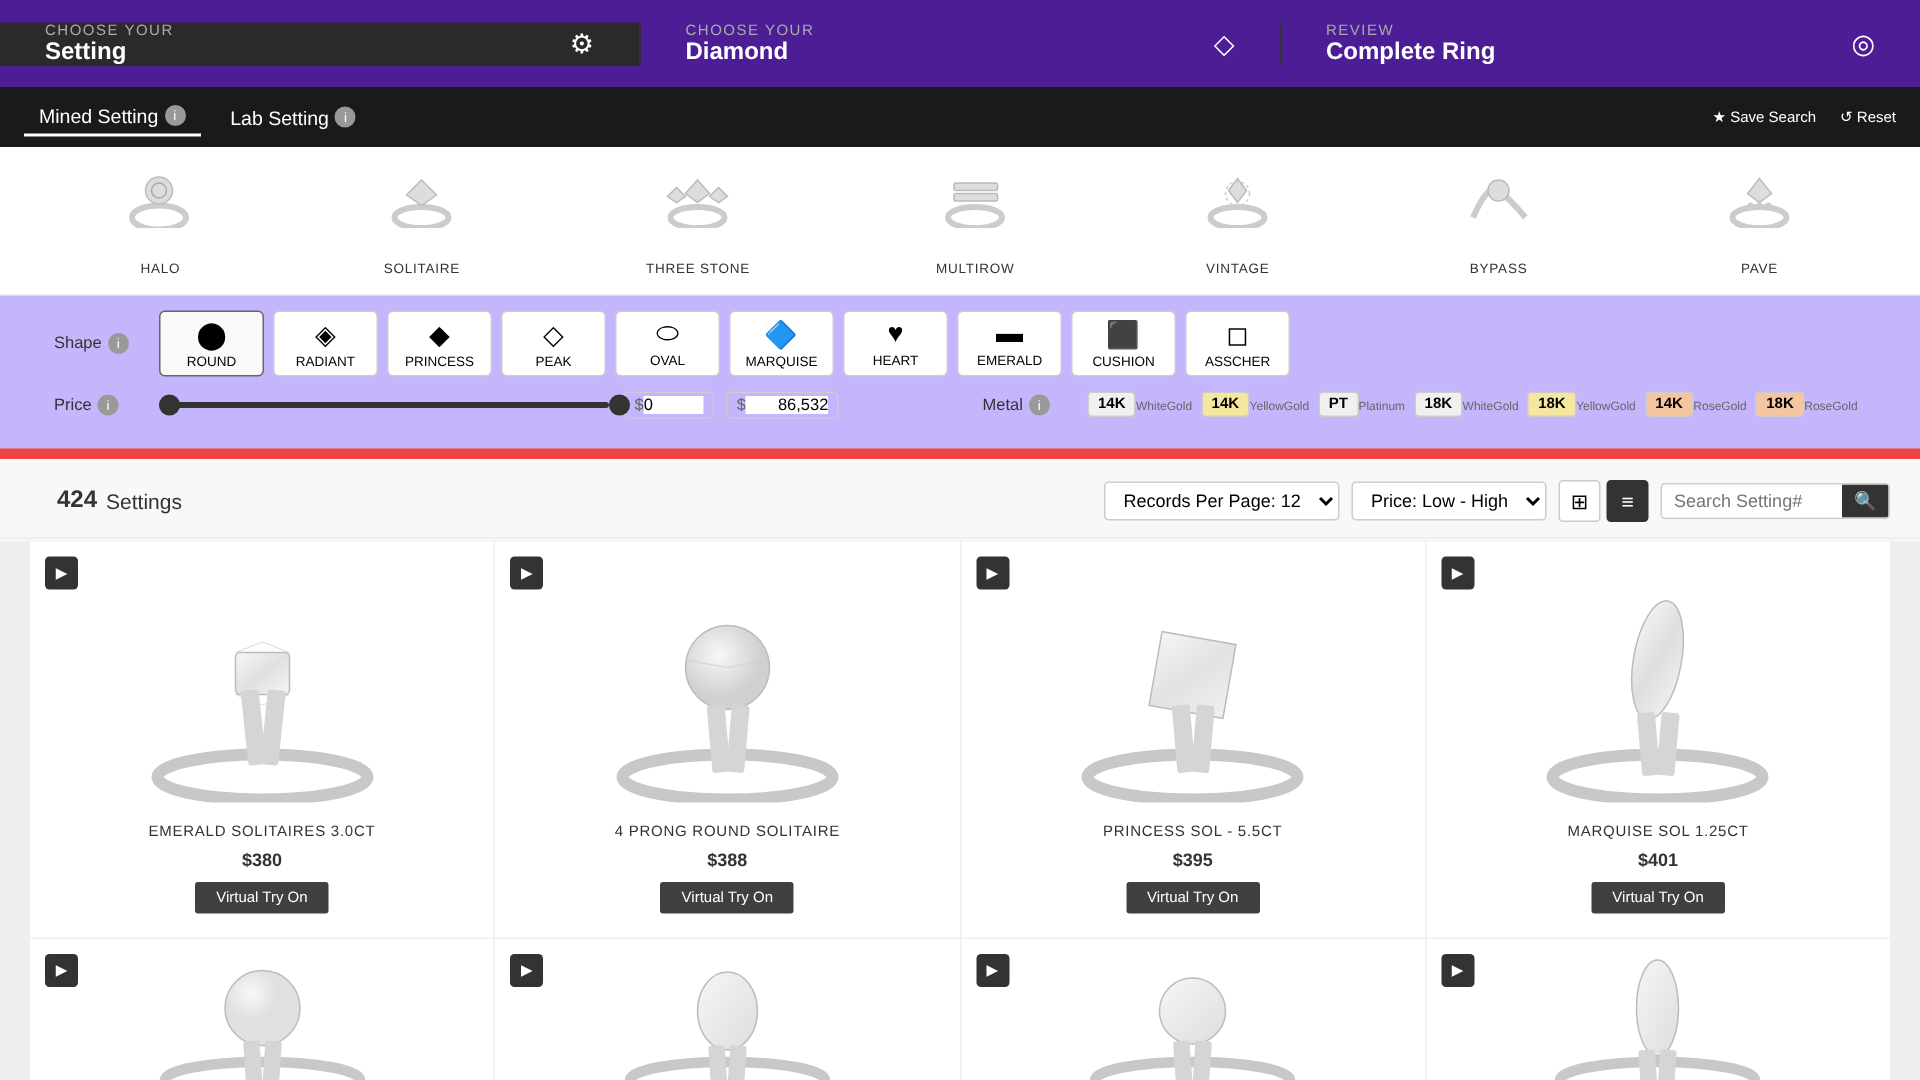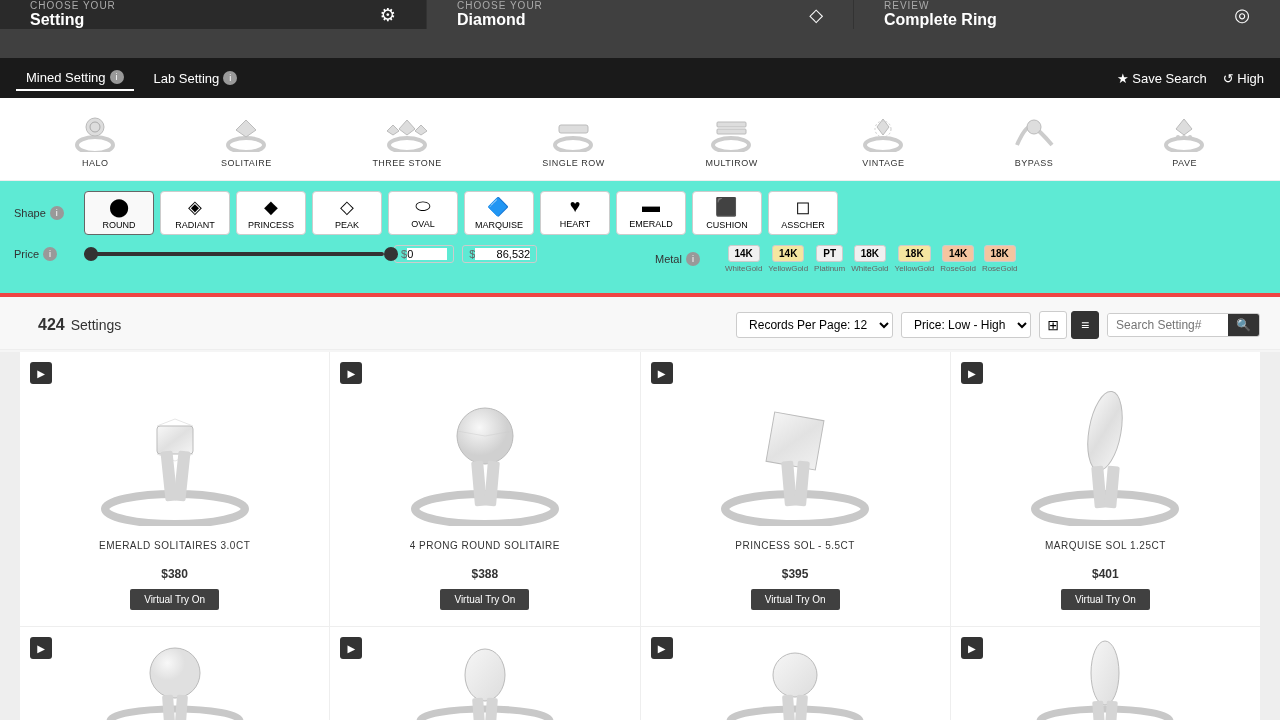--- a/index.html
+++ b/index.html
@@ -1,23 +1,23 @@
 <!DOCTYPE html>
 <html><head>
   <meta charset="utf-8">
   <style>
     * { box-sizing: border-box; margin: 0; padding: 0; }
     body { font-family: Arial, sans-serif; background: #f5f5f5; width: 1280px; min-height: 720px; overflow-x: hidden; }
 
     
     .top-nav {
-      background: #404040;
+      background: #4c1d95;
       display: flex;
       height: 58px;
-      align-items: flex-start;
+      align-items: center;
     }
     .nav-step {
       display: flex;
       align-items: center;
       padding: 0 30px;
       color: #fff;
       flex: 1;
       border-right: 1px solid #333;
       position: relative;
     }
@@ -67,63 +67,64 @@
     .filter-tab.active {
       border-bottom: 2px solid #fff;
     }
     .filter-actions {
       margin-left: auto;
       display: flex;
       gap: 16px;
     }
     .filter-action-btn {
       color: #fff;
-      font-size: 13px;
+      font-size: 10px;
       cursor: pointer;
       display: flex;
       align-items: flex-end;
       gap: 4px;
     }
 
     
     .setting-types {
       background: #fff;
       display: flex;
       justify-content: space-around;
       padding: 12px 20px 8px;
       border-bottom: 1px solid #eee;
     }
     .setting-type {
       display: flex;
       flex-direction: column;
       align-items: center;
       cursor: pointer;
       padding: 4px 8px;
+      gap: 16px;
     }
     .setting-type-img {
       width: 50px;
       height: 40px;
       display: flex;
       align-items: center;
       justify-content: center;
     }
     .setting-type-label {
       font-size: 9px;
       text-transform: uppercase;
       letter-spacing: 0.5px;
       color: #333;
       margin-top: 4px;
       text-align: center;
     }
 
     
     .filters-section {
-      background: #5eead4;
-      padding: 10px 14px;
-      border-bottom: 4px solid #ef4444;
+      background: #c4b5fd;
+      padding: 10px 36px;
+      border-bottom: 7px solid #ef4444;
     }
     .filter-row {
       display: flex;
       align-items: center;
       margin-bottom: 10px;
       gap: 10px;
     }
     .filter-label {
       font-size: 11px;
       color: #333;
@@ -203,21 +204,21 @@
     }
 
     
     .metal-buttons {
       display: flex;
       gap: 6px;
       flex-wrap: wrap;
     }
     .metal-btn {
       display: flex;
-      flex-direction: column;
+      flex-direction: row;
       align-items: center;
       cursor: pointer;
     }
     .metal-badge {
       border: 1px solid #ccc;
       border-radius: 3px;
       padding: 2px 6px;
       font-size: 10px;
       font-weight: bold;
       background: #f0f0f0;
@@ -344,21 +345,21 @@
       justify-content: center;
       margin-bottom: 12px;
       position: relative;
     }
     .product-name {
       font-size: 10px;
       text-align: center;
       color: #333;
       text-transform: uppercase;
       letter-spacing: 0.5px;
-      margin-bottom: 16px;
+      margin-bottom: 6px;
     }
     .product-price {
       font-size: 12px;
       font-weight: bold;
       color: #333;
       margin-bottom: 8px;
     }
     .virtual-try-btn {
       background: #404040;
       color: #fff;
@@ -416,21 +417,21 @@
   </div>
   <div class="filter-tab">
     <span>Lab Setting</span>
     <span class="info-icon">i</span>
   </div>
   <div class="filter-actions">
     <div class="filter-action-btn">
       <span>★ Save Search</span>
     </div>
     <div class="filter-action-btn">
-      <span>↺ High</span>
+      <span>↺ Reset</span>
     </div>
   </div>
 </div>
 
 <div class="setting-types">
   <div class="setting-type">
     <div class="setting-type-img">
       <svg width="45" height="35" viewBox="0 0 45 35">
         <ellipse cx="22" cy="28" rx="18" ry="8" fill="none" stroke="#ccc" stroke-width="4"></ellipse>
         <circle cx="22" cy="10" r="9" fill="#ddd" stroke="#bbb" stroke-width="1"></circle>
@@ -451,29 +452,20 @@
   <div class="setting-type">
     <div class="setting-type-img">
       <svg width="45" height="35" viewBox="0 0 45 35">
         <ellipse cx="22" cy="28" rx="18" ry="7" fill="none" stroke="#ccc" stroke-width="4"></ellipse>
         <polygon points="22,3 30,12 22,18 14,12" fill="#ddd" stroke="#bbb" stroke-width="1"></polygon>
         <polygon points="8,8 14,14 8,18 2,14" fill="#ddd" stroke="#bbb" stroke-width="1"></polygon>
         <polygon points="36,8 42,14 36,18 30,14" fill="#ddd" stroke="#bbb" stroke-width="1"></polygon>
       </svg>
     </div>
     <span class="setting-type-label">THREE STONE</span>
-  </div>
-  <div class="setting-type">
-    <div class="setting-type-img">
-      <svg width="45" height="35" viewBox="0 0 45 35">
-        <ellipse cx="22" cy="28" rx="18" ry="7" fill="none" stroke="#ccc" stroke-width="4"></ellipse>
-        <rect x="8" y="8" width="29" height="8" rx="2" fill="#ddd" stroke="#bbb" stroke-width="1"></rect>
-      </svg>
-    </div>
-    <span class="setting-type-label">SINGLE ROW</span>
   </div>
   <div class="setting-type">
     <div class="setting-type-img">
       <svg width="45" height="35" viewBox="0 0 45 35">
         <ellipse cx="22" cy="28" rx="18" ry="7" fill="none" stroke="#ccc" stroke-width="4"></ellipse>
         <rect x="8" y="5" width="29" height="5" rx="1" fill="#ddd" stroke="#bbb" stroke-width="1"></rect>
         <rect x="8" y="12" width="29" height="5" rx="1" fill="#ddd" stroke="#bbb" stroke-width="1"></rect>
       </svg>
     </div>
     <span class="setting-type-label">MULTIROW</span>

